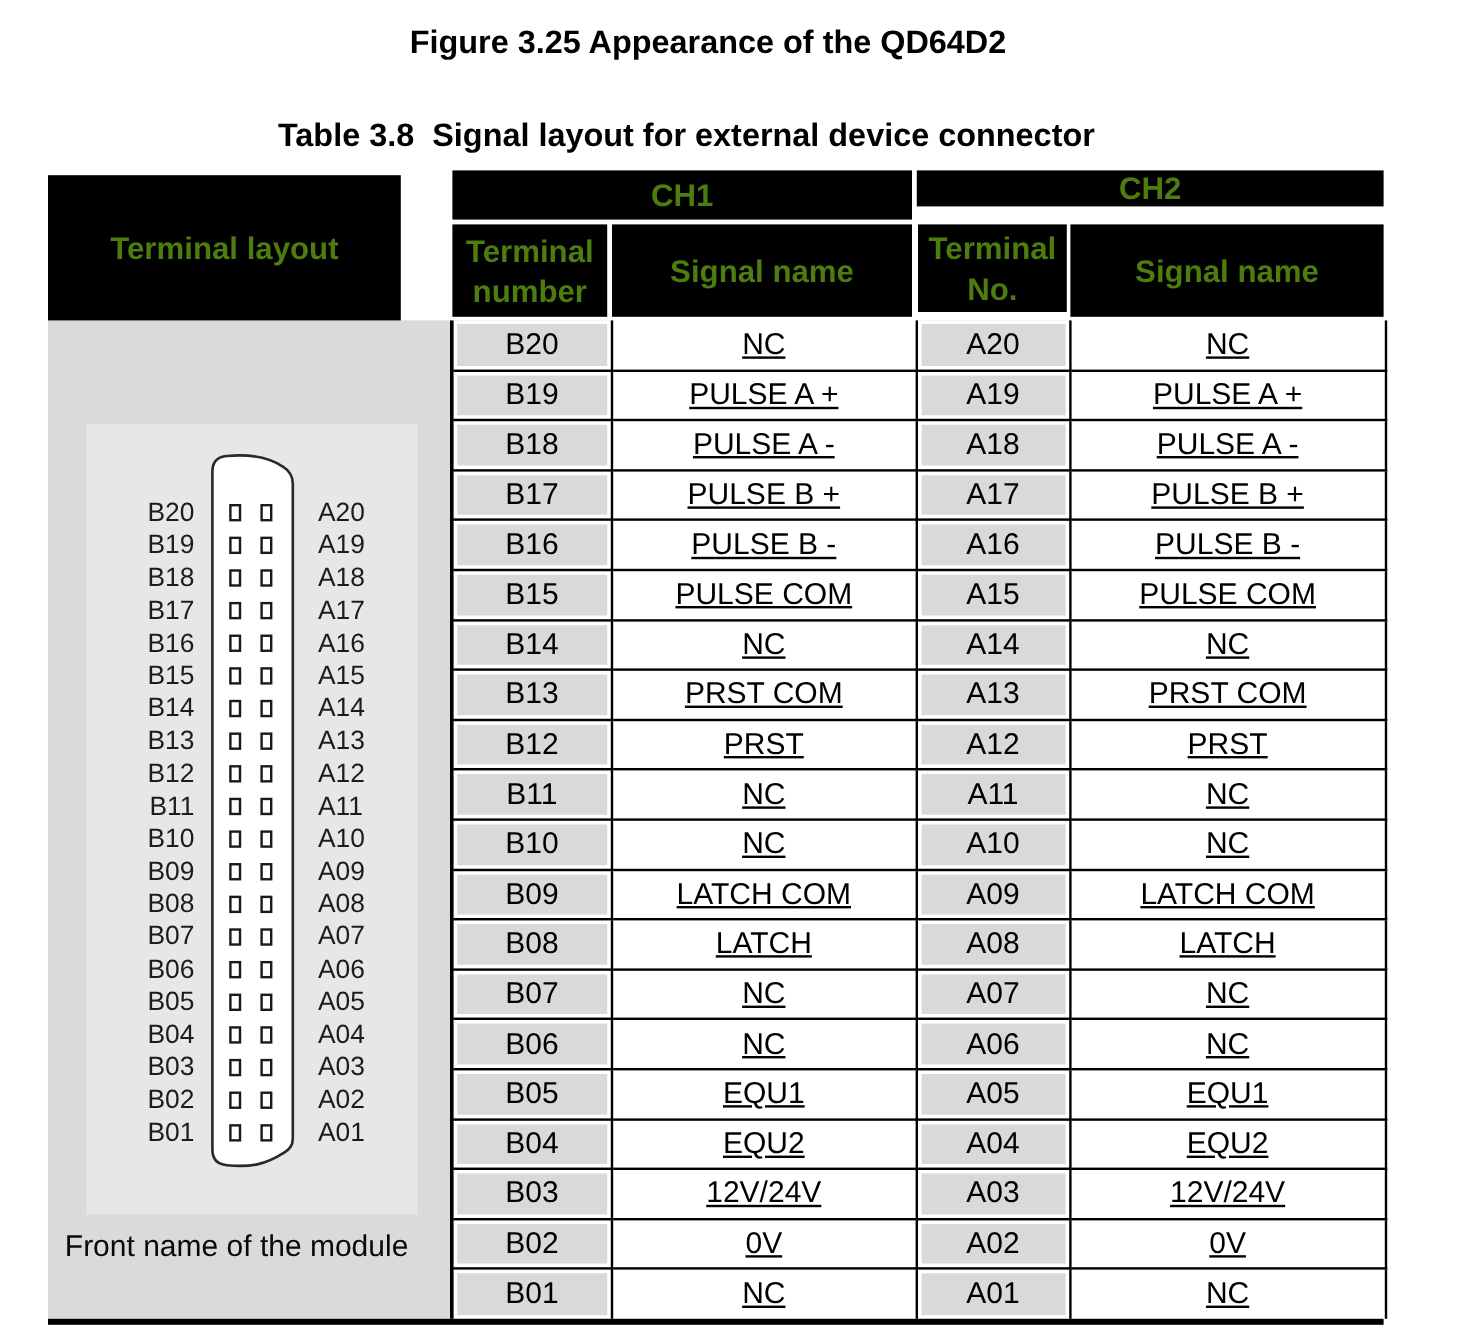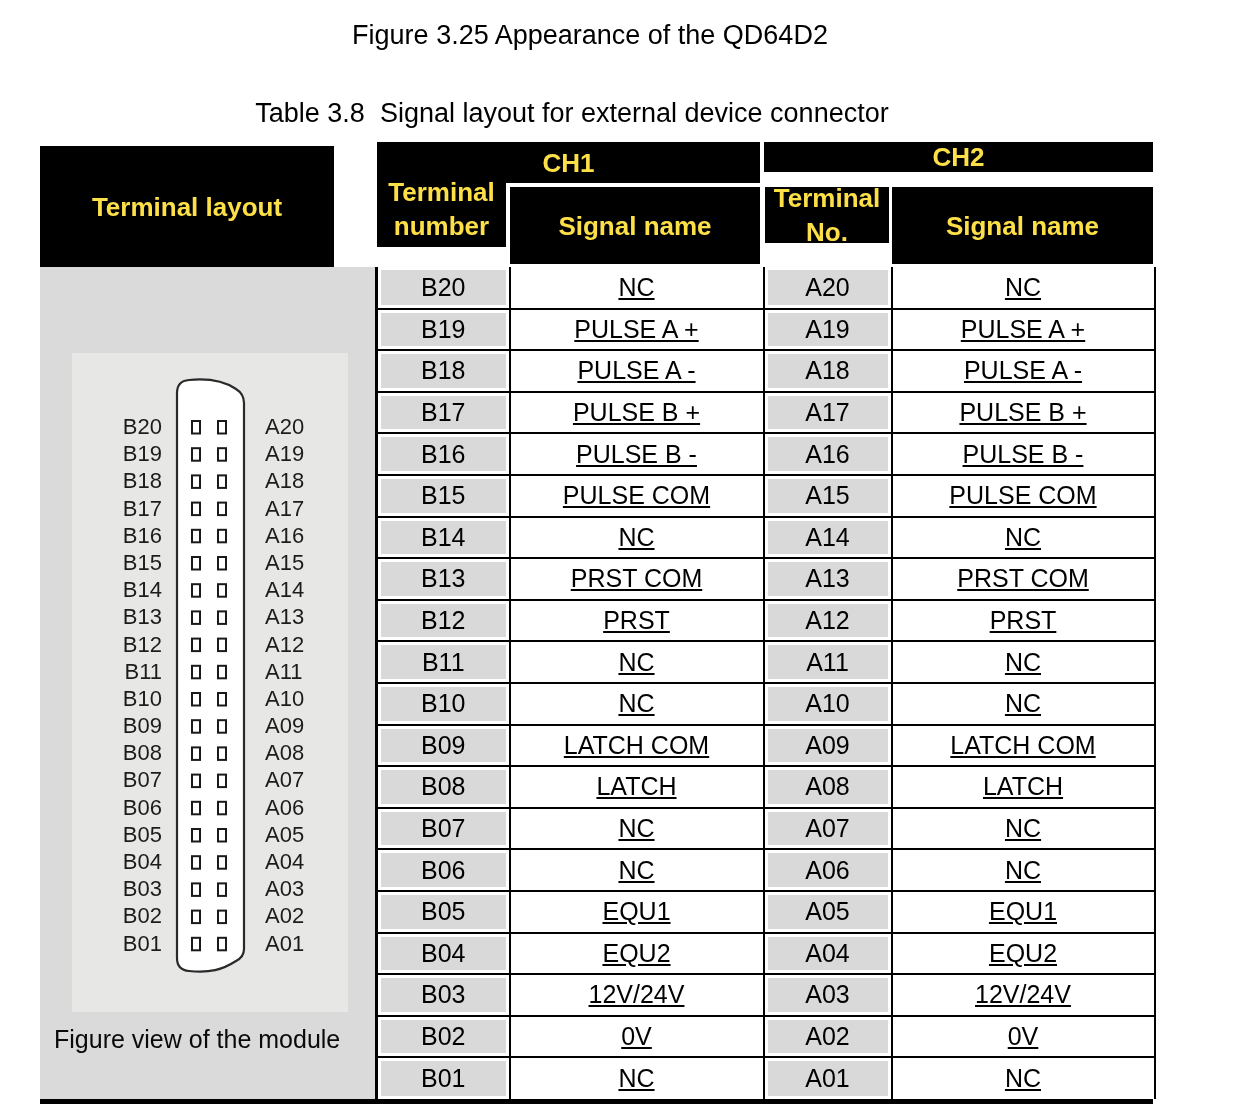--- a/index.html
+++ b/index.html
@@ -6,42 +6,42 @@
   #page{
     position:relative;
     width:1234px;height:1113px;
     background:#ffffff;
     font-family:"Liberation Sans", sans-serif;
     color:#000;
     overflow:hidden;
   }
   .caption{
     position:absolute;left:0;width:1180px;
-    text-align:center;font-weight:normal;font-size:27px;
+    text-align:center;font-weight:bold;font-size:27px;
     white-space:pre;color:#000;
   }
   #fig-caption{top:20px;}
   #tab-caption{top:98px;left:-18px;}
 
   
   #sig-table{position:absolute;left:40px;top:142px;width:1113px;height:961px;}
 
   
   .hdr-cell{
-    position:absolute;background:#000;color:#fde047;
+    position:absolute;background:#000;color:#4d7c0f;
     font-weight:bold;font-size:26px;
     display:flex;align-items:center;justify-content:center;
     text-align:center;line-height:34px;
   }
   #hdr-terminal-layout{left:0;top:4px;width:294px;height:122px;}
   #hdr-ch1-bar{left:337px;top:0;width:383px;height:41px;}
   #hdr-ch2-bar{left:724px;top:0;width:389px;height:30px;}
-  #hdr-ch1-terminal{left:337px;top:28px;width:129px;height:77px;}
+  #hdr-ch1-terminal{left:337px;top:45px;width:129px;height:77px;}
   #hdr-ch1-signal{left:470px;top:45px;width:250px;height:77px;}
-  #hdr-ch2-terminal{left:725px;top:45px;width:124px;height:56px;}
+  #hdr-ch2-terminal{left:725px;top:45px;width:124px;height:73px;}
   #hdr-ch2-signal{left:852px;top:45px;width:261px;height:77px;}
 
   
   #data-table{
     position:absolute;left:335px;top:125px;width:778px;height:832px;
     border-collapse:collapse;table-layout:fixed;
     font-size:25px;
   }
   #data-table td{
     border:2px solid #000;
@@ -197,21 +197,21 @@
           <div class="lbl">A09</div>
           <div class="lbl">A08</div>
           <div class="lbl">A07</div>
           <div class="lbl">A06</div>
           <div class="lbl">A05</div>
           <div class="lbl">A04</div>
           <div class="lbl">A03</div>
           <div class="lbl">A02</div>
           <div class="lbl">A01</div>
         </div>
-      <div id="front-view">Figure view of the module</div>
+      <div id="front-view">Front name of the module</div>
     </div>
 
     <table id="data-table">
       <colgroup>
         <col style="width:133px">
           <col style="width:254px">
         <col style="width:128px">
           <col style="width:263px">
       </colgroup>
       <tbody id="table-body">

